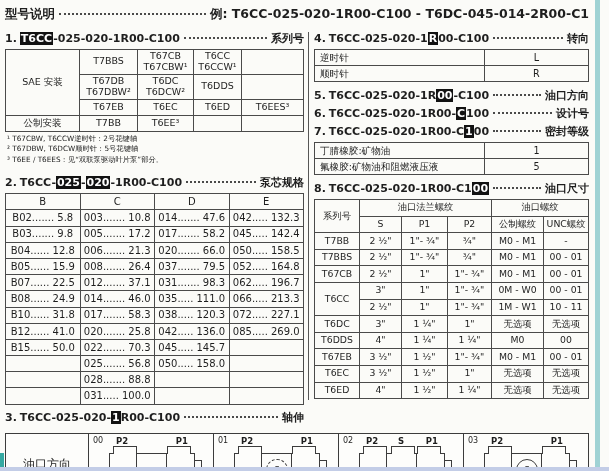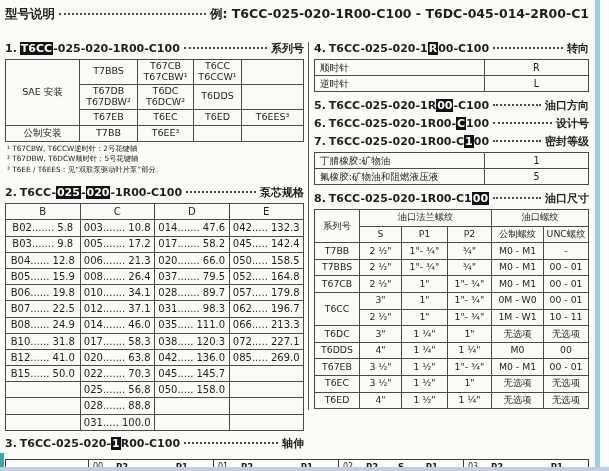--- a/index.html
+++ b/index.html
@@ -7,21 +7,21 @@
     width:609px; height:471px; overflow:hidden; position:relative;
     background:#fbfbf8; color:#1e1e1e;
     font-family:"DejaVu Sans","Liberation Sans",sans-serif;
   }
   .page { position:absolute; inset:0; padding:4px 20px 4px 5px; box-sizing:border-box; }
   
   .edge-right  { position:absolute; top:0; bottom:0; right:9px; width:5px; background:#9fd2d4; }
   .edge-bottom { position:absolute; left:0; right:0; bottom:0; height:4px; background:#c3cde7; }
   .edge-mark   { position:absolute; left:0; bottom:4px; width:4px; height:14px; background:#35a9a2; }
 
-  .hdr { display:flex; align-items:baseline; font-weight:bold; font-size:12.5px; margin:2px 0 16px; }
+  .hdr { display:flex; align-items:baseline; font-weight:bold; font-size:12.5px; margin:2px 0 6px; }
   .leader { flex:1; border-bottom:2px dotted #4a4a4a; margin:0 4px; transform:translateY(-3px); min-width:14px; }
 
   .cols { display:flex; }
   .col-left { width:299px; }
   .vdiv { width:1px; background:#565656; margin:3px 5px 0 4px; height:368px; }
   .col-right { flex:1; min-width:0; }
 
   .sec { display:flex; align-items:baseline; font-weight:bold; font-size:11px; margin:2px 0 3px; white-space:nowrap; }
   .sec .num { margin-right:3px; }
   .hl { background:#121212; color:#ffffff; padding:0 1px; }
@@ -154,46 +154,40 @@
               <td>020....... 66.0</td>
               <td>050..... 158.5</td>
             </tr>
             <tr>
               <td>B05...... 15.9</td>
               <td>008....... 26.4</td>
               <td>037....... 79.5</td>
               <td>052..... 164.8</td>
             </tr>
             <tr>
-              <td>B06...... 19.8</td>
-              <td>010....... 34.1</td>
-              <td>028....... 89.7</td>
-              <td>057..... 179.8</td>
-            </tr>
-            <tr>
               <td>B07...... 22.5</td>
               <td>012....... 37.1</td>
               <td>031....... 98.3</td>
               <td>062..... 196.7</td>
             </tr>
             <tr>
               <td>B08...... 24.9</td>
               <td>014....... 46.0</td>
               <td>035..... 111.0</td>
               <td>066..... 213.3</td>
             </tr>
             <tr>
               <td>B10...... 31.8</td>
               <td>017....... 58.3</td>
               <td>038..... 120.3</td>
               <td>072..... 227.1</td>
             </tr>
             <tr>
               <td>B12...... 41.0</td>
-              <td>020....... 63.8</td>
+              <td>020....... 25.8</td>
               <td>042..... 136.0</td>
               <td>085..... 269.0</td>
             </tr>
             <tr>
               <td>B15...... 50.0</td>
               <td>022....... 70.3</td>
               <td>045..... 145.7</td>
               <td></td>
             </tr>
             <tr>
@@ -235,26 +229,26 @@
         <span class="leader"></span>
         <span>转向</span>
       </div>
       <table class="t-small">
         <colgroup>
             <col style="width:62%">
             <col>
           </colgroup>
         <tbody>
             <tr>
+              <td>逆时针</td>
+              <td>L</td>
+            </tr>
+            <tr>
               <td>顺时针</td>
               <td>R</td>
-            </tr>
-            <tr>
-              <td>逆时针</td>
-              <td>L</td>
             </tr>
           </tbody>
       </table>
 
       <div class="sec" style="margin-top:6px;">
         <span class="num">5.</span>
         <span><span>T6CC-025-020-1R</span><span class="hl">00</span><span>-C100</span></span>
         <span class="leader"></span>
         <span>油口方向</span>
       </div>

